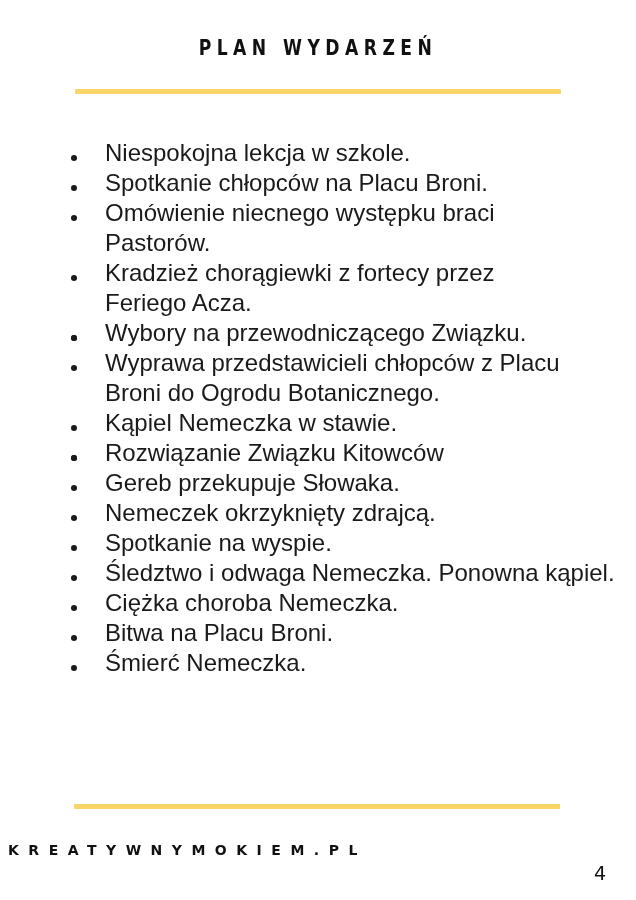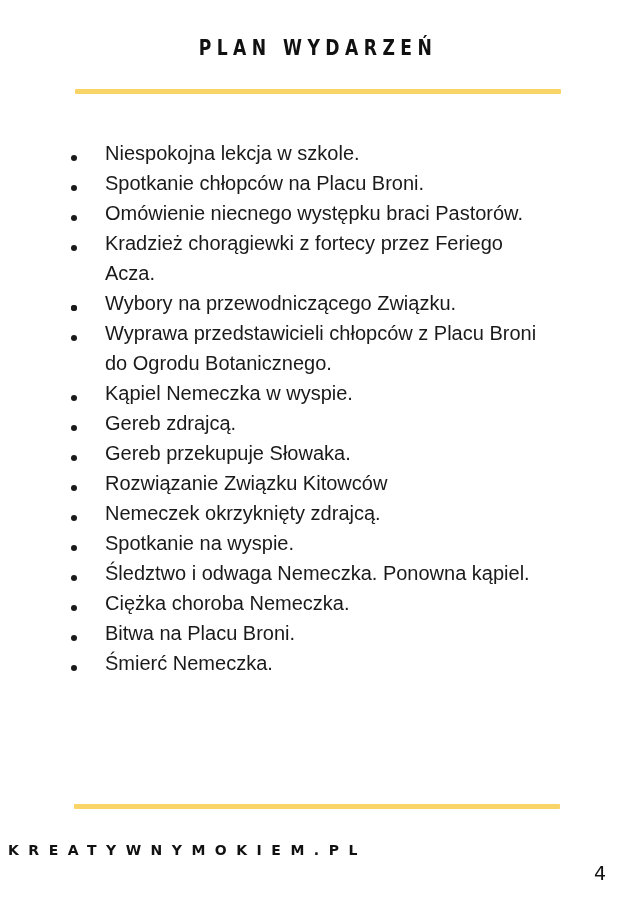--- a/index.html
+++ b/index.html
@@ -52,21 +52,21 @@
       left: 0;
       width: 636px;
       margin: 0;
       padding: 0;
       list-style: none;
     }
     .event-item {
       position: relative;
       padding-left: 105px;
       padding-right: 40px;
-      font-size: 20px;
+      font-size: 24px;
       line-height: 30px;
       color: #1a1a1a;
     }
     .bullet {
       position: absolute;
       left: 71px;
       top: 17px;
       width: 6px;
       height: 6px;
       border-radius: 50%;
@@ -103,24 +103,24 @@
 <div class="rule rule-top"></div>
 
 <ul class="event-list">
   <li class="event-item"><span class="bullet"></span><span>Niespokojna lekcja w szkole.</span></li>
   <li class="event-item"><span class="bullet"></span><span>Spotkanie chłopców na Placu Broni.</span></li>
   <li class="event-item"><span class="bullet"></span><span>Omówienie niecnego występku braci Pastorów.</span></li>
   <li class="event-item" style="padding-right:100px"><span class="bullet"></span><span>Kradzież chorągiewki z fortecy przez Feriego Acza.</span></li>
   <li class="event-item"><span class="bullet"></span></li>
   <li class="event-item"><span class="bullet"></span><span>Wybory na przewodniczącego Związku.</span></li>
   <li class="event-item" style="padding-right:74px"><span class="bullet"></span><span>Wyprawa przedstawicieli chłopców z Placu Broni do Ogrodu Botanicznego.</span></li>
-  <li class="event-item"><span class="bullet"></span><span>Kąpiel Nemeczka w wyspie.</span></li>
-  <li class="event-item"><span class="bullet"></span><span>Gereb zdrajcą.</span></li>
+  <li class="event-item"><span class="bullet"></span><span>Kąpiel Nemeczka w stawie.</span></li>
+  <li class="event-item"><span class="bullet"></span></li>
+  <li class="event-item"><span class="bullet"></span><span>Rozwiązanie Związku Kitowców</span></li>
   <li class="event-item"><span class="bullet"></span><span>Gereb przekupuje Słowaka.</span></li>
-  <li class="event-item"><span class="bullet"></span><span>Rozwiązanie Związku Kitowców</span></li>
   <li class="event-item"><span class="bullet"></span><span>Nemeczek okrzyknięty zdrajcą.</span></li>
   <li class="event-item"><span class="bullet"></span><span>Spotkanie na wyspie.</span></li>
   <li class="event-item" style="padding-right:17px;white-space:nowrap"><span class="bullet"></span><span>Śledztwo i odwaga Nemeczka. Ponowna kąpiel.</span></li>
   <li class="event-item"><span class="bullet"></span><span>Ciężka choroba Nemeczka.</span></li>
   <li class="event-item"><span class="bullet"></span><span>Bitwa na Placu Broni.</span></li>
   <li class="event-item"><span class="bullet"></span><span>Śmierć Nemeczka.</span></li>
 </ul>
 
 <div class="rule rule-bottom"></div>
 

